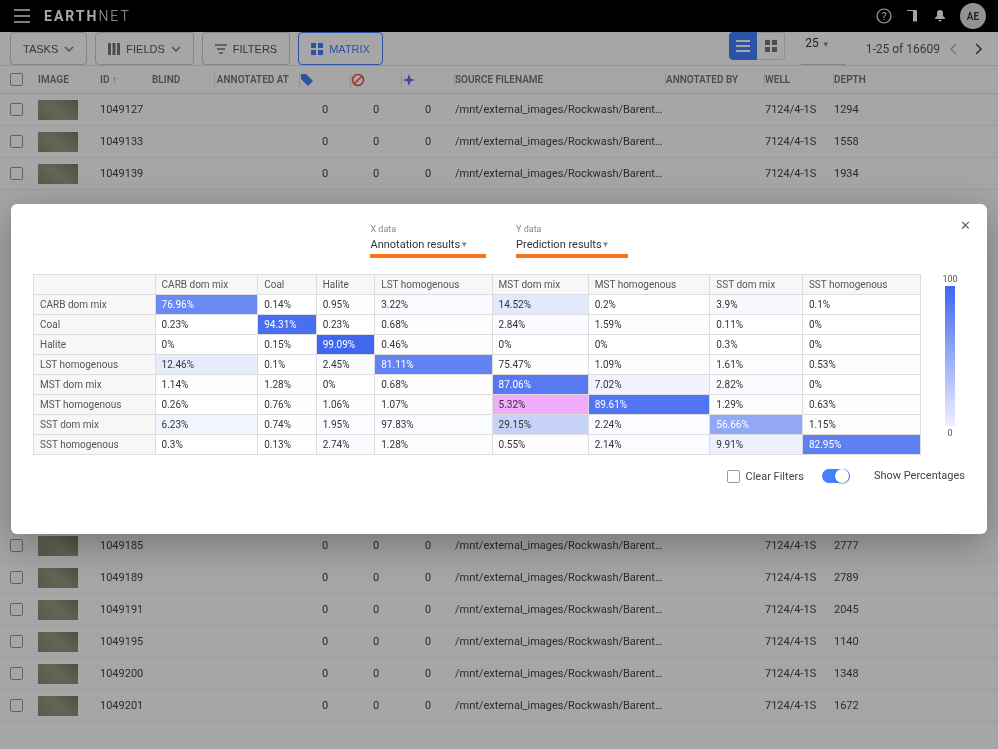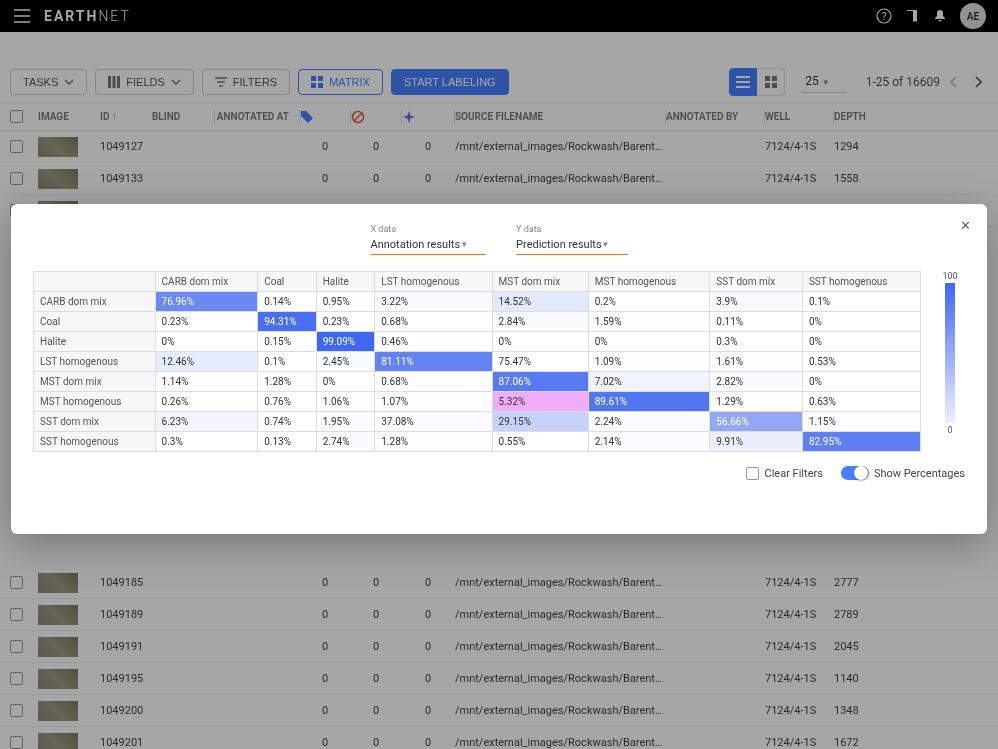--- a/index.html
+++ b/index.html
@@ -4,21 +4,21 @@
 <style>
 * { box-sizing: border-box; margin: 0; padding: 0; }
 body { font-family: -apple-system, "Segoe UI", Roboto, Arial, sans-serif; font-size: 12px; color: #333; background: #fff; width: 998px; height: 749px; overflow: hidden; position: relative; }
 .topbar { height: 32px; background: #000; display: flex; align-items: center; padding: 0 12px; color: #fff; }
 .topbar .menu-icon { width: 20px; display: flex; align-items: center; justify-content: center; cursor: pointer; }
 .topbar .brand { font-size: 14px; letter-spacing: 2px; margin-left: 12px; font-weight: 300; }
 .topbar .brand b { font-weight: 700; }
 .topbar .spacer { flex: 1; }
 .topbar .ticon { width: 28px; height: 28px; display: flex; align-items: center; justify-content: center; cursor: pointer; color: #fff; }
 .avatar { width: 26px; height: 26px; border-radius: 50%; background: #e0e0e0; color: #333; display: flex; align-items: center; justify-content: center; font-size: 10px; font-weight: 600; cursor: pointer; margin-left: 6px; }
-.toolbar { height: 42px; border-bottom: 1px solid #e5e5e5; display: flex; align-items: center; padding: 0 10px; gap: 8px; margin-top: 29px; }
+.toolbar { height: 34px; border-bottom: 1px solid #e5e5e5; display: flex; padding: 0 10px; gap: 8px; }
 .btn { border: 1px solid #ccc; background: #fff; border-radius: 4px; padding: 6px 12px; font-size: 11px; color: #555; display: flex; align-items: center; gap: 6px; cursor: pointer; }
 .btn.blue { color: #4680ff; border-color: #4680ff; }
 .btn.solid { background: #4680ff; color: #fff; border-color: #4680ff; }
 .toolbar .spacer { flex: 1; }
 .viewtoggle { display: flex; }
 .viewtoggle .vt { width: 28px; height: 28px; display: flex; align-items: center; justify-content: center; border: 1px solid #ddd; cursor: pointer; }
 .viewtoggle .vt.active { background: #4680ff; color: #fff; border-color: #4680ff; }
 .viewtoggle .vt:first-child { border-radius: 4px 0 0 4px; }
 .viewtoggle .vt:last-child { border-radius: 0 4px 4px 0; border-left: none; }
 .pagesize { border: none; border-bottom: 1px solid #ccc; padding: 4px 16px 4px 4px; font-size: 12px; background: transparent; cursor: pointer; margin-left: 8px; }
@@ -41,21 +41,21 @@
 .thumb { width: 40px; height: 20px; background: linear-gradient(45deg,#8a8a72,#9c9c85,#7a7a60); }
 .checkbox { width: 13px; height: 13px; border: 1.5px solid #999; border-radius: 2px; cursor: pointer; }
 .sep { width: 1px; height: 14px; background: #e0e0e0; }
 .headicon svg { width: 14px; height: 14px; }
 .overlay { position: absolute; inset: 0; background: rgba(0,0,0,0.35); display: flex; align-items: flex-start; justify-content: center; padding-top: 204px; }
 .modal { background: #fff; border-radius: 6px; width: 976px; min-height: 330px; padding: 20px 22px 18px; box-shadow: 0 10px 40px rgba(0,0,0,0.3); position: relative; }
 .modal h2 { font-size: 17px; font-weight: 400; color: #333; margin-bottom: 18px; }
 .modal .close { position: absolute; top: 14px; right: 16px; cursor: pointer; color: #666; font-size: 13px; }
 .selrow { display: flex; gap: 30px; justify-content: center; margin-bottom: 16px; }
 .selgroup label { font-size: 9px; color: #888; display: block; margin-bottom: 2px; }
-.selgroup .sel { border: none; border-bottom: 1px solid #f97316; font-size: 11px; padding: 2px 18px 3px 0; background: transparent; cursor: pointer; min-width: 88px; display: flex; justify-content: space-between; align-items: center; }
+.selgroup .sel { border: none; border-bottom: 4px solid #f97316; font-size: 11px; padding: 2px 18px 3px 0; background: transparent; cursor: pointer; min-width: 88px; display: flex; justify-content: space-between; align-items: center; }
 .mwrap { display: flex; gap: 14px; }
 .matrix { flex: 1; border-collapse: collapse; }
 .matrix th, .matrix td { border: 1px solid #ddd; padding: 4px 6px; font-size: 10px; text-align: left; white-space: nowrap; }
 .matrix th { background: #f7f7f7; font-weight: 400; color: #555; }
 .matrix th.corner { background: #f7f7f7; }
 .legend { width: 30px; display: flex; flex-direction: column; align-items: center; font-size: 9px; color: #555; }
 .legbar { width: 10px; height: 140px; background: linear-gradient(to bottom, #3e66f0, #eef0ff); margin: 2px 0; }
 .footerrow { display: flex; justify-content: flex-end; align-items: center; gap: 18px; margin-top: 14px; font-size: 11px; color: #444; }
 .footerrow .chk { display: flex; align-items: center; gap: 6px; cursor: pointer; }
 .switch { width: 28px; height: 14px; background: #4680ff; border-radius: 8px; position: relative; cursor: pointer; }
@@ -118,21 +118,20 @@
     </button>
   <button class="btn blue">
       <svg width="12" height="12" viewBox="0 0 12 12">
         <rect x="0" y="0" width="5" height="5" fill="#4680ff"></rect>
         <rect x="7" y="0" width="5" height="5" fill="#4680ff"></rect>
         <rect x="0" y="7" width="5" height="5" fill="#4680ff"></rect>
         <rect x="7" y="7" width="5" height="5" fill="#4680ff"></rect>
       </svg>
       <span>MATRIX</span>
     </button>
-  <button class="btn solid">START LABELING</button>
   <div class="spacer"></div>
   <div class="viewtoggle">
     <div class="vt active">
         <svg width="14" height="12" viewBox="0 0 14 12">
           <path d="M0 1h14M0 6h14M0 11h14" stroke="#fff" stroke-width="2"></path>
         </svg>
       </div>
     <div class="vt">
         <svg width="12" height="12" viewBox="0 0 12 12">
           <rect x="0" y="0" width="5" height="5" fill="#777"></rect>
@@ -537,21 +536,21 @@
               <td style="background:#f0abfc;color:#333">5.32%</td>
               <td style="background:rgb(82,118,242);color:#fff">89.61%</td>
               <td style="background:rgb(253,253,255);color:#333">1.29%</td>
               <td style="background:rgb(254,254,255);color:#333">0.63%</td>
             </tr>
             <tr>
               <th>SST dom mix</th>
               <td style="background:rgb(243,245,254);color:#333">6.23%</td>
               <td style="background:rgb(254,254,255);color:#333">0.74%</td>
               <td style="background:rgb(251,252,255);color:#333">1.95%</td>
-              <td style="background:rgb(251,252,255);color:#333">37.08%</td>
+              <td style="background:rgb(251,252,255);color:#333">97.83%</td>
               <td style="background:rgb(199,210,251);color:#333">29.15%</td>
               <td style="background:rgb(251,252,255);color:#333">2.24%</td>
               <td style="background:rgb(146,168,247);color:#fff">56.66%</td>
               <td style="background:rgb(253,253,255);color:#333">1.15%</td>
             </tr>
             <tr>
               <th>SST homogenous</th>
               <td style="background:rgb(254,255,255);color:#333">0.3%</td>
               <td style="background:rgb(255,255,255);color:#333">0.13%</td>
               <td style="background:rgb(250,251,255);color:#333">2.74%</td>
@@ -568,19 +567,19 @@
         <div class="legbar"></div>
         <span>0</span>
       </div>
     </div>
 
     <div class="footerrow">
       <div class="chk">
           <div class="checkbox"></div>
           <span>Clear Filters</span>
         </div>
-      <div style="display:flex;align-items:center;gap:5px">
+      <div style="display:flex;gap:24px">
         <div class="switch"></div>
         <span>Show Percentages</span>
       </div>
     </div>
   </div>
 </div>
 
 </body></html>

